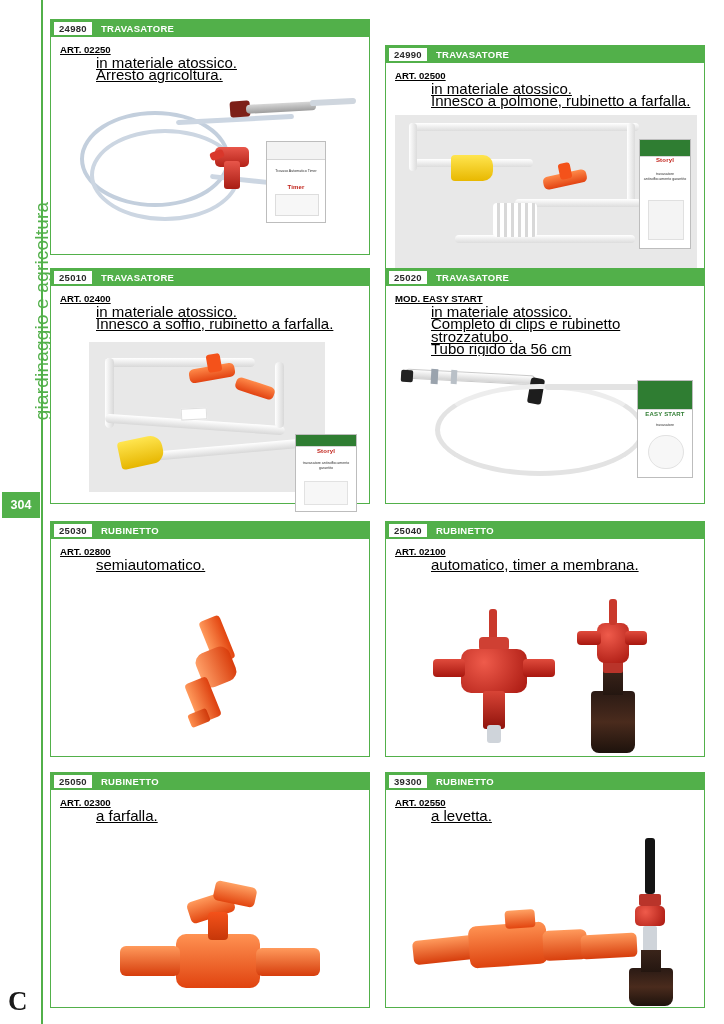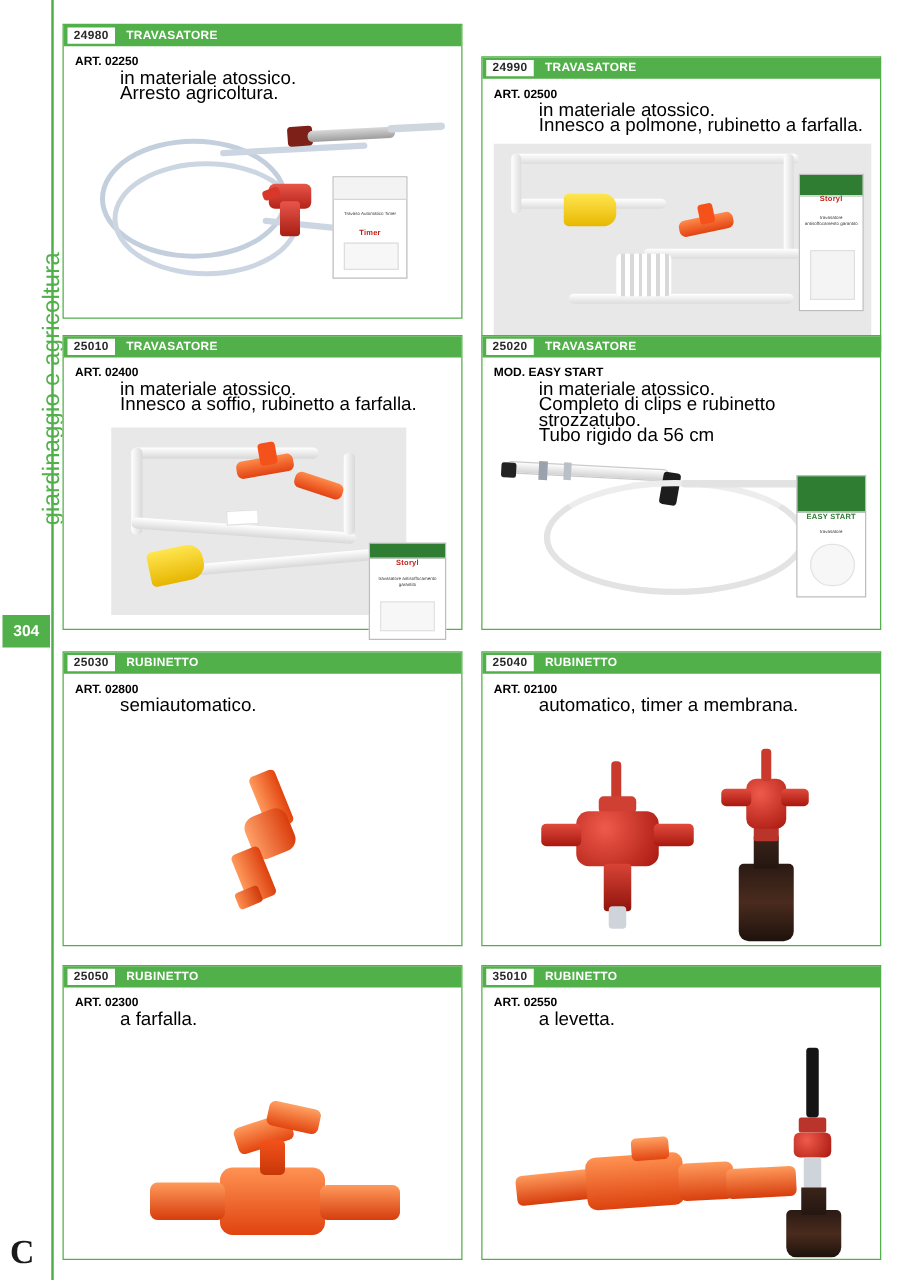--- a/index.html
+++ b/index.html
@@ -89,20 +89,21 @@
     color: #ffffff;
     font-size: 9.5px;
     font-weight: bold;
     margin-left: 9px;
     letter-spacing: .3px;
   }
   .card-body {
     padding: 7px 9px 0 9px;
     position: relative;
     height: calc(100% - 17px);
+    text-decoration: underline;
   }
   .art {
     font-size: 9.6px;
     font-weight: bold;
     color: #000;
     line-height: 12.6px;
   }
   .desc {
     font-size: 15px;
     color: #000;
@@ -390,21 +391,21 @@
 
         <div style="position:absolute; left:128px; top:58px; width:46px; height:22px; background:linear-gradient(180deg,#ff9a5c,#e2450f); border-radius:5px; transform:rotate(-18deg);"></div>
         <div style="position:absolute; left:154px; top:46px; width:42px; height:20px; background:linear-gradient(180deg,#ffa163,#e2450f); border-radius:5px; transform:rotate(12deg);"></div>
         <div style="position:absolute; left:148px; top:74px; width:20px; height:28px; background:linear-gradient(180deg,#f4521a,#c63709); border-radius:4px;"></div>
       </div>
     </div>
   </div>
 
   <div class="card" style="left:385px; top:772px; width:320px; height:236px;">
     <div class="card-head">
-      <span class="code">35010</span>
+      <span class="code">39300</span>
       <span class="cat">RUBINETTO</span>
     </div>
     <div class="card-body">
       <div class="art">ART. 02550</div>
       <div class="desc">a levetta.</div>
 
       <div class="photo pbg-white" style="left:9px; top:48px; width:302px; height:168px;">
 
         <div style="position:absolute; left:18px; top:100px; width:62px; height:24px; background:linear-gradient(180deg,#ff9a5c,#d63d0c); border-radius:5px; transform:rotate(-6deg);"></div>
         <div style="position:absolute; left:74px; top:86px; width:78px; height:42px; background:linear-gradient(180deg,#ff9252,#dd420e); border-radius:8px; transform:rotate(-4deg);"></div>

